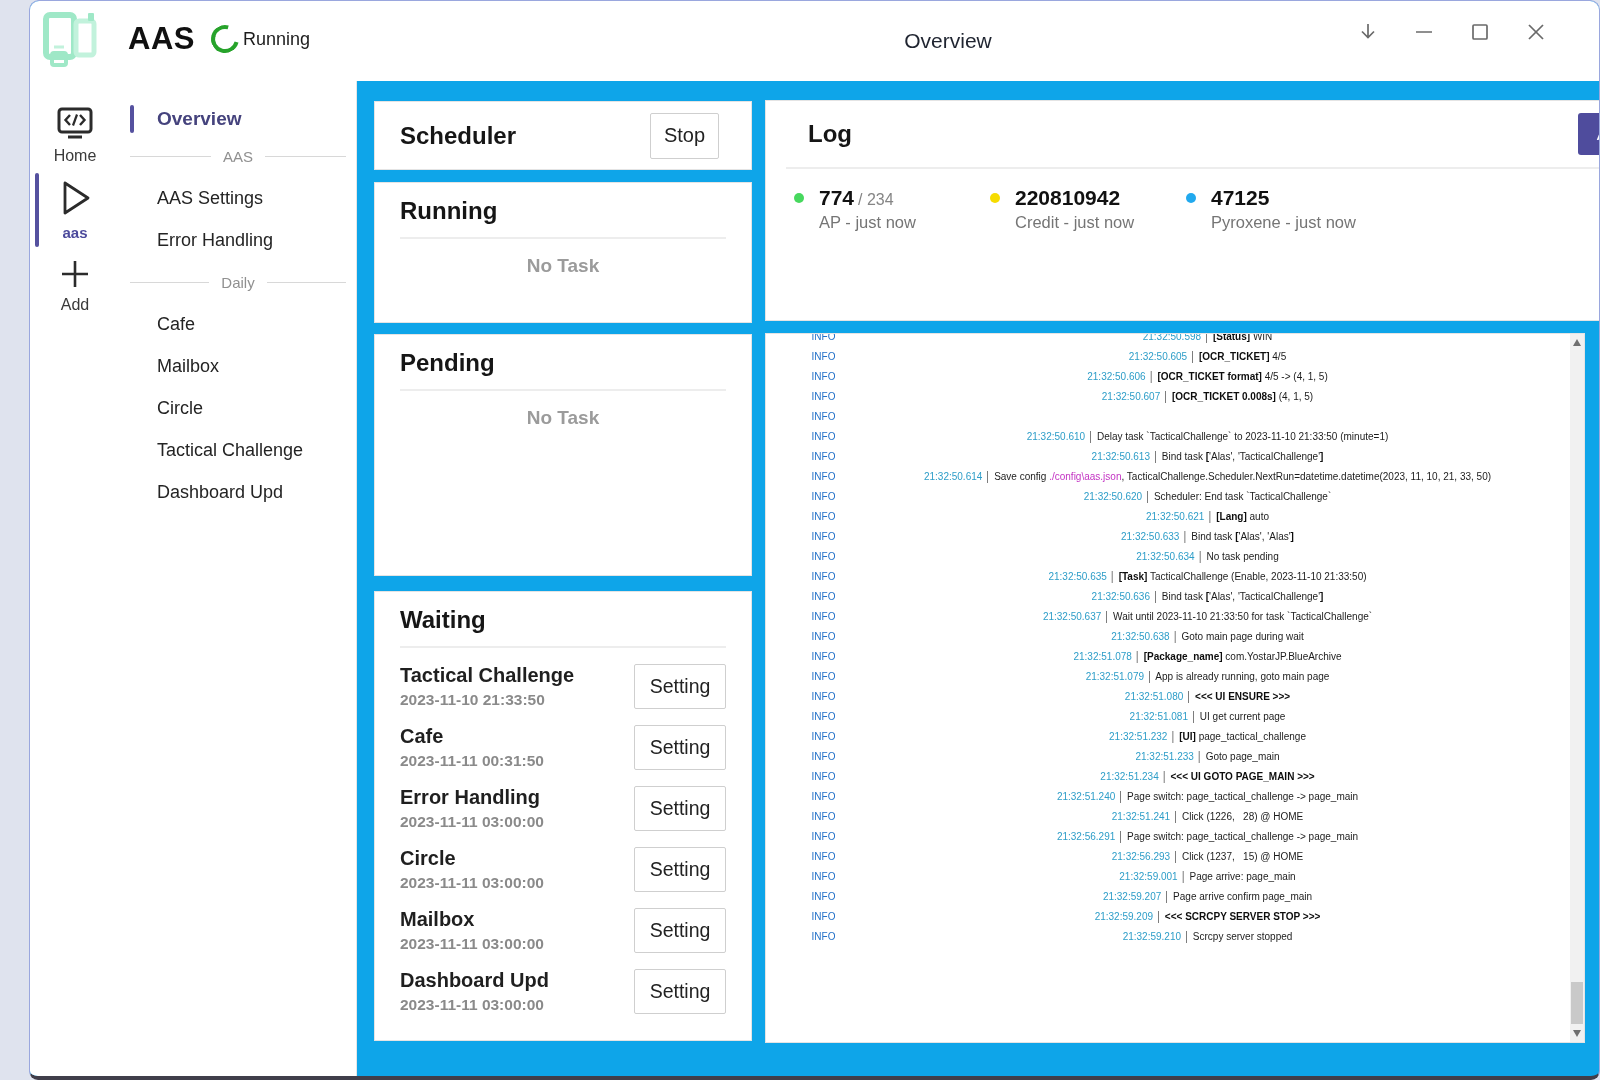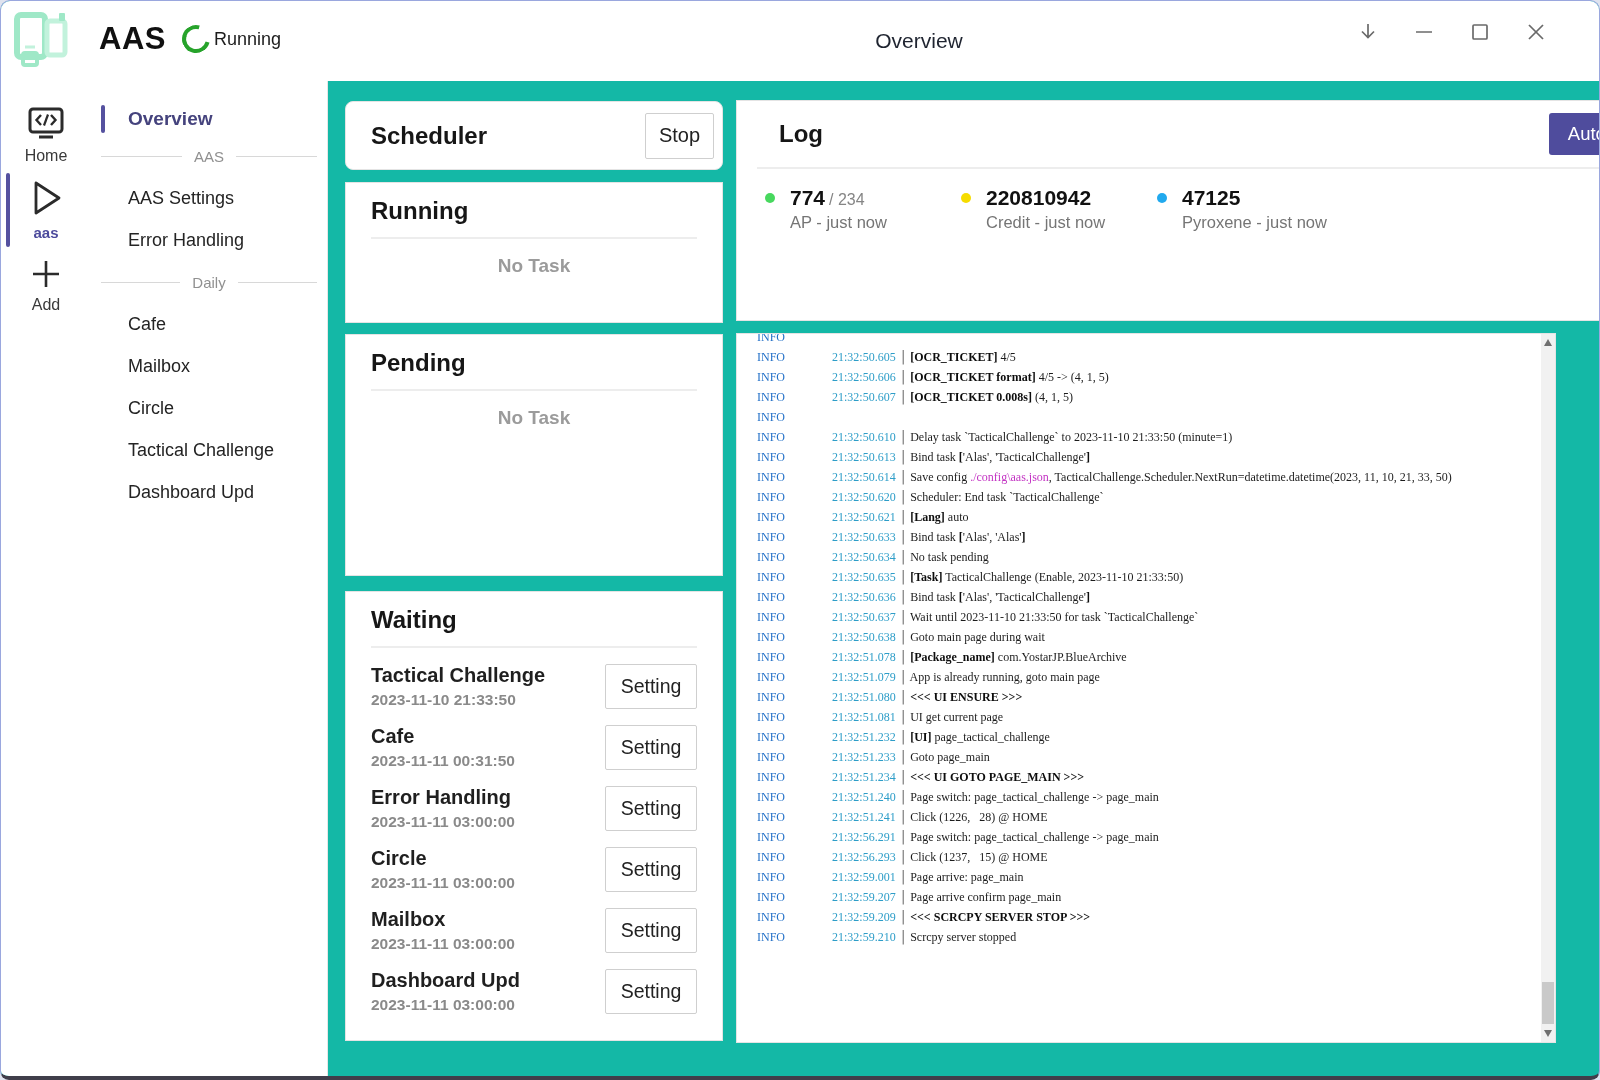--- a/index.html
+++ b/index.html
@@ -1,20 +1,20 @@
 <!DOCTYPE html>
 <html><head>
 <meta charset="utf-8">
 <style>
   html,body{margin:0;padding:0;}
   body{width:1600px;height:1080px;position:relative;background:#dfe3ee;
        font-family:"Liberation Sans", sans-serif; overflow:hidden;}
-  .window{position:absolute;inset:0;background:#14b8a6;
+  .window{position:absolute;inset:0;background:#0ea5e9;
           border:1px solid #9aa7de;border-bottom:4px solid #403e4a;
-          border-radius:10px 10px 9px 9px;overflow:hidden;}
+          border-radius:10px 10px 9px 9px;overflow:hidden;margin-left:29px;}
 
   
   .titlebar{position:absolute;top:0;left:0;right:0;height:80px;background:#fff;}
   .brand{position:absolute;left:12px;top:8px;display:flex;align-items:center;}
   .app-name{margin-left:22px;font-size:31px;font-weight:800;color:#101010;letter-spacing:.5px;}
   .spinner{margin-left:16px;width:20px;height:20px;border:4px solid #27a32b;
            border-right-color:transparent;border-radius:50%;transform:rotate(-30deg);}
   .status-text{margin-left:4px;font-size:18px;color:#1c1c1c;}
   .page-title{position:absolute;left:918px;top:28px;transform:translateX(-50%);
               font-size:21px;color:#1f2430;}
@@ -45,21 +45,21 @@
 
   
   .card{position:absolute;background:#fff;border:1px solid #e4e4e4;box-sizing:border-box;}
   .card-title{font-size:24px;font-weight:600;color:#161616;}
   .hdivider{height:2px;background:#ededed;}
   .empty-text{text-align:center;margin-top:16px;font-size:19px;font-weight:600;color:#9b9b9b;}
   .outline-btn{background:#fff;border:1px solid #cfcfcf;border-radius:2px;
                font-family:"Liberation Sans",sans-serif;font-size:20px;color:#222;cursor:pointer;}
 
   .card-scheduler{left:344px;top:100px;width:378px;height:69px;display:flex;
-                  align-items:center;justify-content:space-between;padding:0 8px 0 25px;border-radius:8px;}
+                  align-items:center;justify-content:space-between;padding:0 32px 0 25px;}
   .stop-btn{width:69px;height:46px;}
   .card-running{left:344px;top:181px;width:378px;height:141px;padding-top:14px;}
   .card-pending{left:344px;top:333px;width:378px;height:242px;padding-top:14px;}
   .card-running .card-title,.card-pending .card-title,.card-waiting .card-title{margin-left:25px;}
   .card-running .hdivider,.card-pending .hdivider,.card-waiting .hdivider{margin:12px 25px 0;}
 
   .card-waiting{left:344px;top:590px;width:378px;height:450px;padding-top:14px;}
   .wait-list{margin-top:8px;}
   .wait-row{height:61px;display:flex;align-items:center;justify-content:space-between;padding:0 25px;}
   .wait-info{display:flex;flex-direction:column;}
@@ -75,22 +75,22 @@
   .card-loghead .hdivider{margin:12px 20px 0;}
   .stats-row{display:flex;margin:17px 0 0 28px;}
   .stat{width:196px;display:flex;}
   .stat-dot{width:10px;height:10px;border-radius:50%;margin:7px 15px 0 0;flex:none;}
   .stat-value{font-size:21px;font-weight:700;color:#111;}
   .stat-total{font-size:16px;font-weight:400;color:#858585;margin-left:4px;}
   .stat-label{margin-top:3px;font-size:16.5px;color:#757575;}
 
   
   .card-logview{left:735px;top:332px;width:820px;height:710px;overflow:hidden;}
-  .log-scroll{margin-top:-7px;font-family:Liberation Serif, serif;
-              font-size:12px;line-height:20px;color:#1c1c1c;}
+  .log-scroll{margin-top:-7px;font-family:Liberation Sans, sans-serif;
+              font-size:10px;line-height:20px;color:#1c1c1c;text-align:center;}
   .log-line{display:flex;padding:0 30px 0 20px;}
   .log-lvl{flex:0 0 75px;color:#2471c8;}
   .log-body{flex:1;white-space:pre-wrap;}
   .log-time{color:#2d9dc8;}
   .log-sep{color:#4a4a4a;}
   .seg-b{font-weight:700;color:#0d0d0d;}
   .seg-m{color:#c333c3;}
 
   .scrollbar{position:absolute;top:0;right:0;bottom:0;width:14px;background:#f1f1f1;}
   .sb-up,.sb-down{width:0;height:0;border-left:4px solid transparent;border-right:4px solid transparent;margin:5px auto;}
@@ -288,20 +288,21 @@
             <div class="stat-label">Pyroxene - just now</div>
           </div>
         </div>
       </div>
   </section>
 
   <section class="card card-logview">
     <div class="log-scroll" id="log-lines">
         <div class="log-line">
           <span class="log-lvl">INFO</span>
+          <span class="log-body"><span class="log-time">21:32:50.598</span><span class="log-sep"> │ </span><span class="seg-b">[Status]</span><span> WIN</span></span>
         </div>
         <div class="log-line">
           <span class="log-lvl">INFO</span>
           <span class="log-body"><span class="log-time">21:32:50.605</span><span class="log-sep"> │ </span><span class="seg-b">[OCR_TICKET]</span><span> 4/5</span></span>
         </div>
         <div class="log-line">
           <span class="log-lvl">INFO</span>
           <span class="log-body"><span class="log-time">21:32:50.606</span><span class="log-sep"> │ </span><span class="seg-b">[OCR_TICKET format]</span><span> 4/5 -&gt; (4, 1, 5)</span></span>
         </div>
         <div class="log-line">

